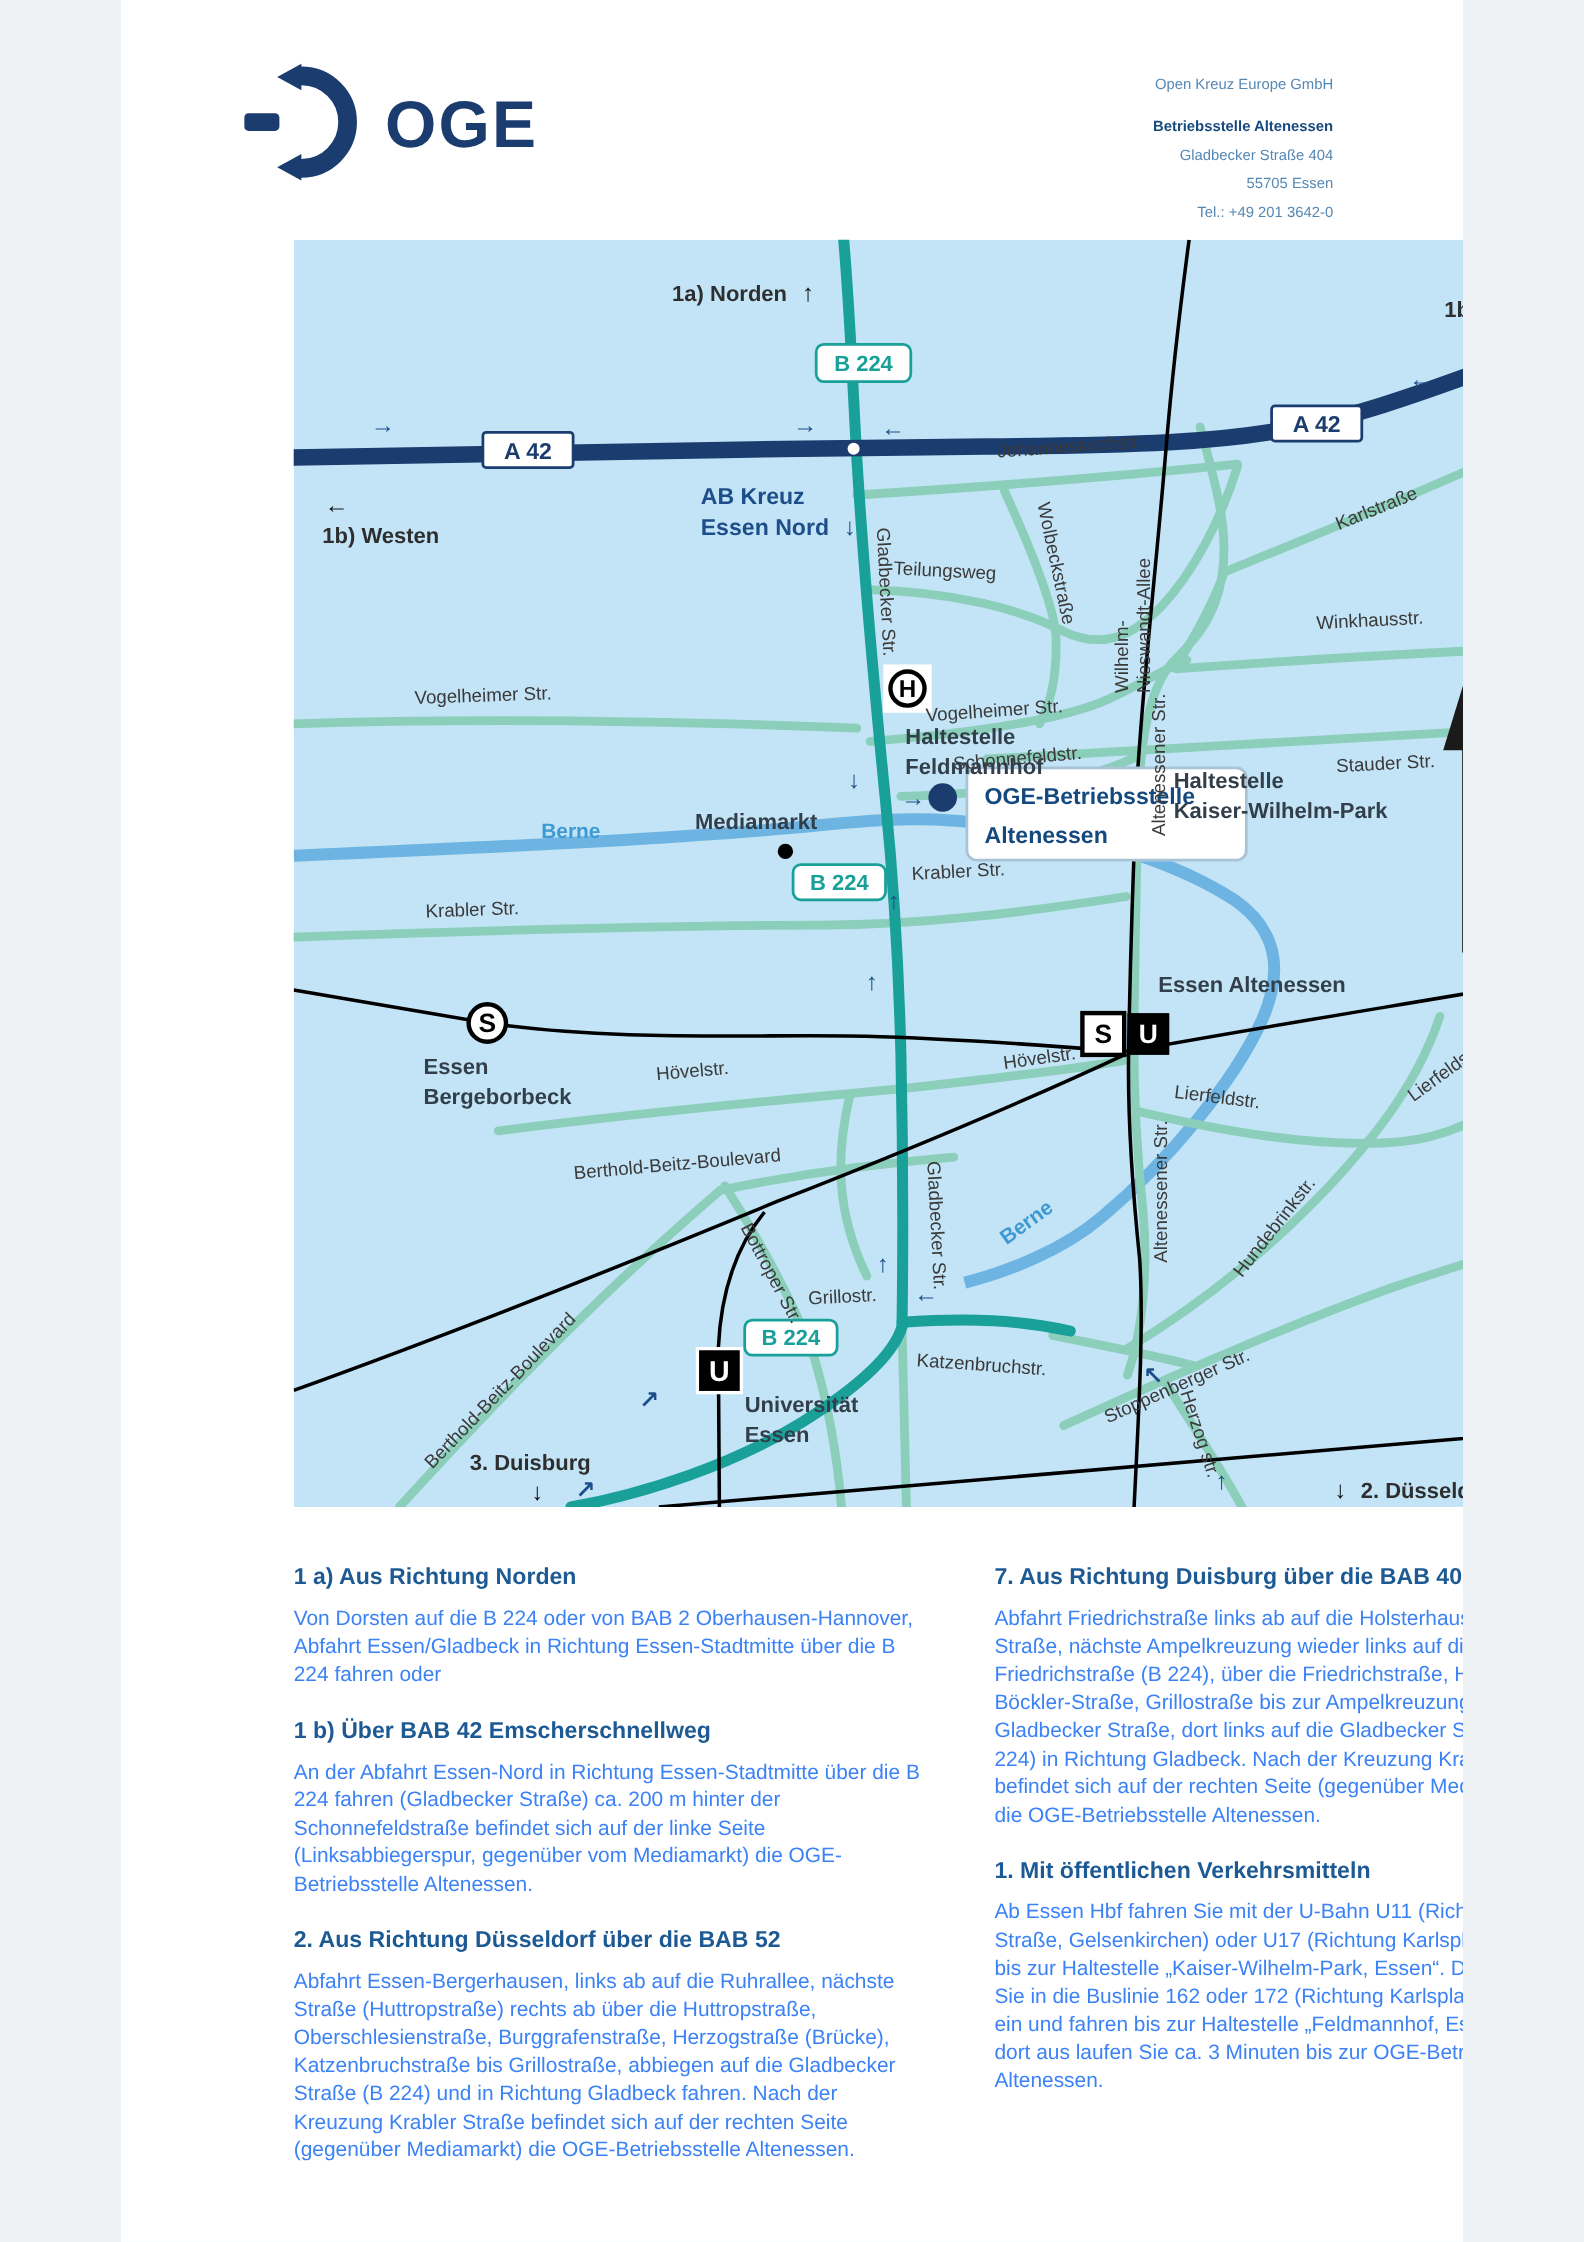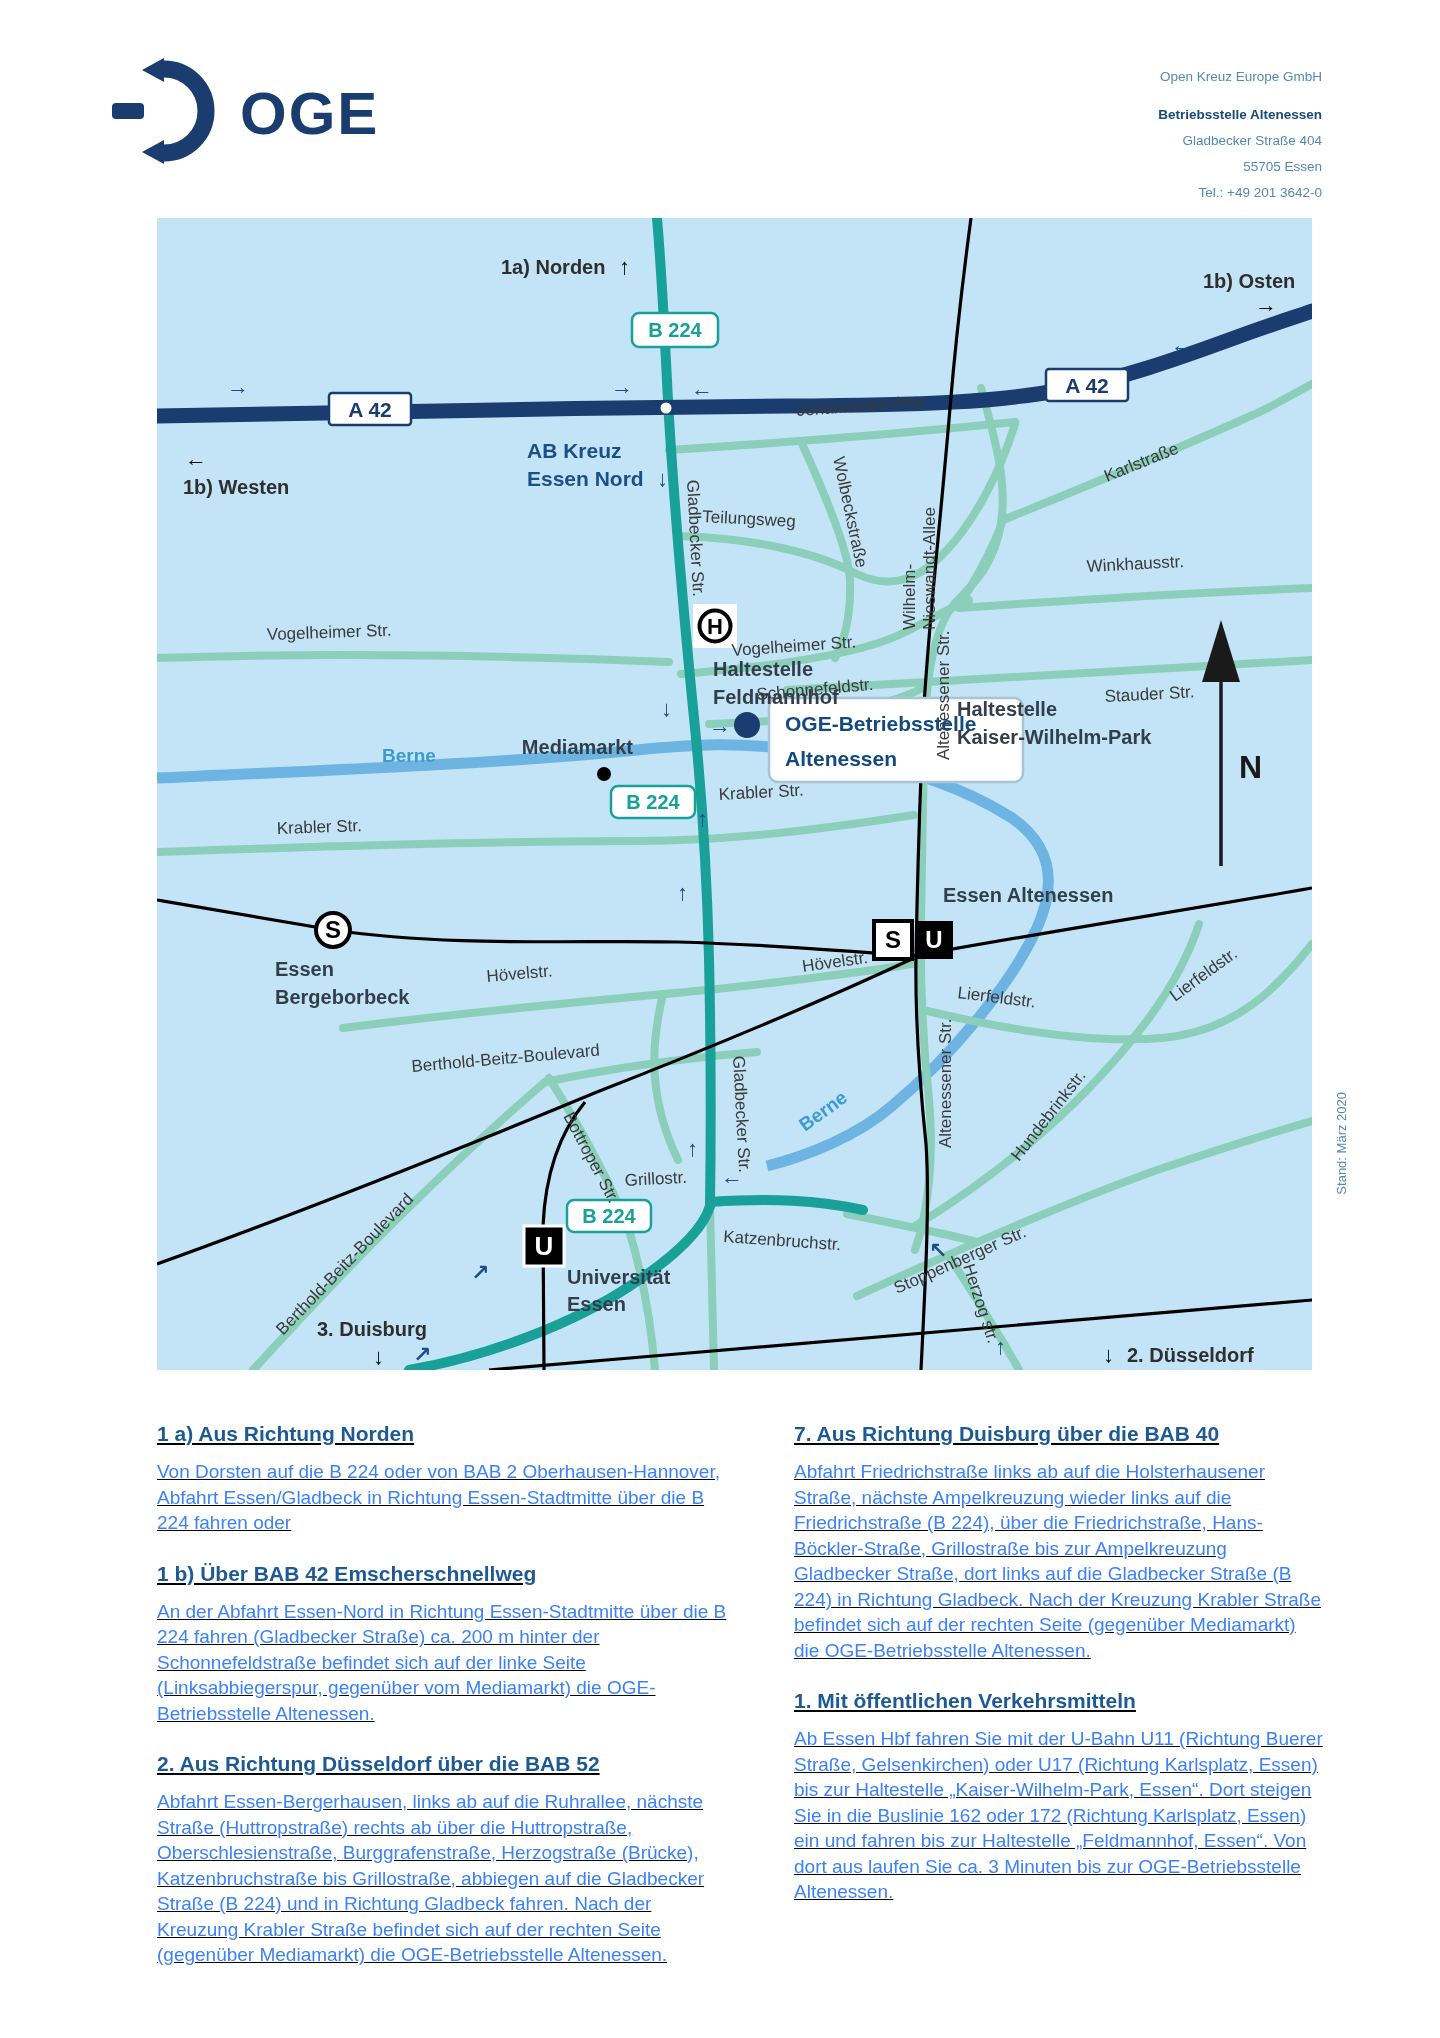--- a/index.html
+++ b/index.html
@@ -1,17 +1,17 @@
 <!DOCTYPE html>
 <html><head>
 <meta charset="utf-8">
 <style>
   html,body{margin:0;padding:0;background:#eef1f4;}
   body{font-family:"Liberation Sans","DejaVu Sans",sans-serif;}
-  .page{position:relative;width:1440px;height:2038px;background:#ffffff;overflow:hidden;margin:0 auto;}
+  .page{position:relative;width:1204px;height:2038px;background:#ffffff;overflow:hidden;margin:0 auto;padding-left:16px;}
   
   .logo{position:absolute;left:112px;top:56px;}
   .address{position:absolute;top:64px;right:118px;text-align:right;font-size:13.5px;line-height:26px;color:#5688b4;}
   .address .co-bold{font-weight:bold;color:#17497e;margin-top:12px;}
   
   .map-wrap{position:absolute;left:157px;top:218px;width:1155px;height:1152px;}
   svg text{user-select:none;}
   .st{font-size:17px;fill:#3a3a3a;}
   .stb{font-size:20px;font-weight:bold;fill:#323f4b;}
   .dir{font-size:20px;font-weight:600;fill:#2e2e2e;}
@@ -19,21 +19,21 @@
   .riv{font-size:19px;font-weight:600;fill:#3d9ad2;}
   .arr{font-size:22px;font-weight:bold;fill:#1d4e89;}
   .arrk{font-size:22px;font-weight:bold;fill:#111111;}
   .badge-a{font-size:21px;font-weight:bold;fill:#1b3c6e;text-anchor:middle;}
   .badge-b{font-size:20px;font-weight:bold;fill:#18a099;text-anchor:middle;}
   .sym{font-weight:bold;text-anchor:middle;}
   .callout-t{font-size:21px;font-weight:bold;fill:#14497f;}
   
   .stand{position:absolute;left:1334px;top:1092px;writing-mode:vertical-rl;transform:rotate(180deg);font-size:13px;color:#5688b4;}
   
-  .col{position:absolute;top:1422px;text-decoration:underline;}
+  .col{position:absolute;top:1422px;}
   .col-left{left:157px;width:578px;}
   .col-right{left:794px;width:530px;}
   .col h3{margin:26px 0 13px 0;font-size:21px;line-height:24px;color:#1d5a94;font-weight:bold;}
   .col section:first-child h3{margin-top:0;}
   .col p{margin:0;font-size:19px;line-height:25.5px;color:#3b82f6;}
 </style>
 </head>
 <body>
 
 <div class="page">

